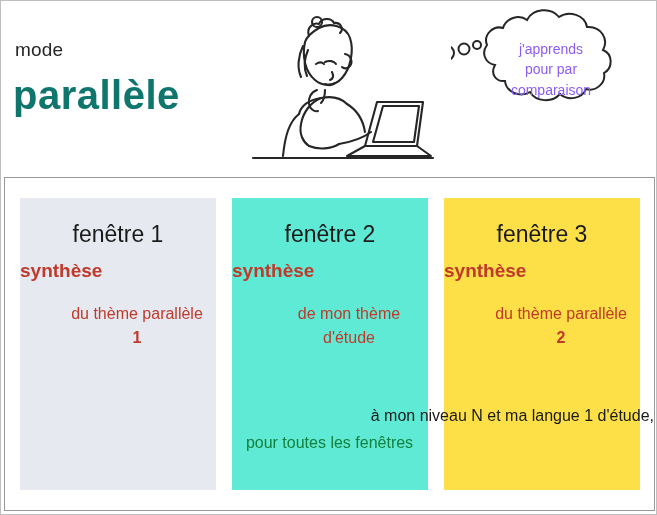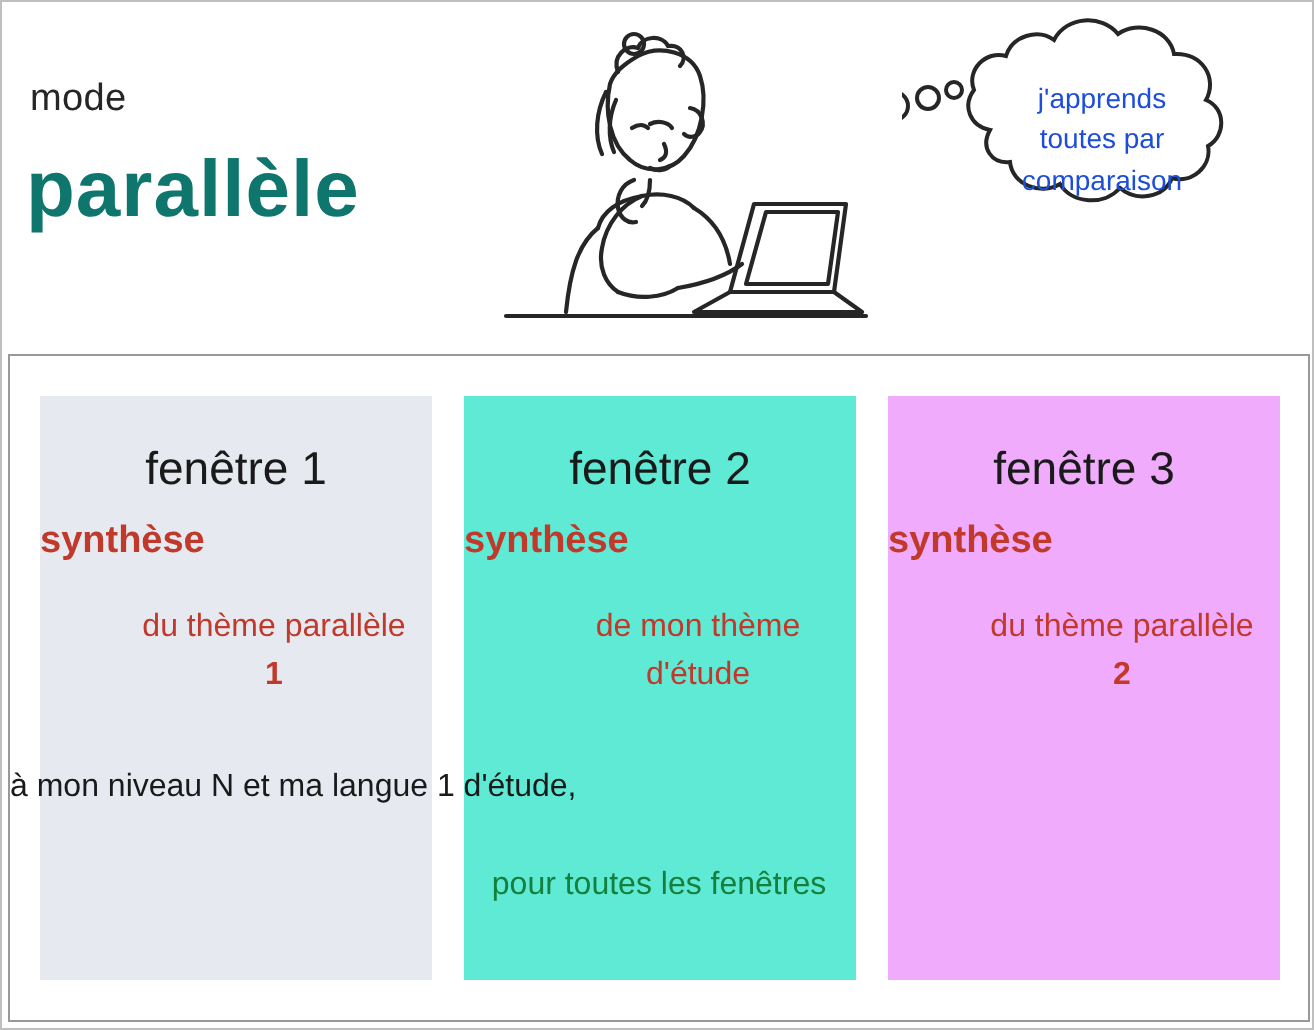--- a/index.html
+++ b/index.html
@@ -57,21 +57,21 @@
     height: 120px;
   }
   .bubble svg { display: block; }
   .bubble-text {
     position: absolute;
     left: 0;
     top: 30px;
     width: 200px;
     text-align: center;
     font-size: 14px;
-    color: #1d4ed8;
+    color: #8b5cf6;
     line-height: 1.45;
   }
 
   
   .person {
     position: absolute;
     left: 212px;
     top: 5px;
     width: 240px;
     height: 168px;
@@ -97,21 +97,21 @@
   }
   .col {
     position: absolute;
     top: 20px;
     width: 196px;
     height: 292px;
     box-sizing: border-box;
   }
   .col1 { left: 15px;  background: #e6eaf0; }
   .col2 { left: 227px; background: #5eead4; }
-  .col3 { left: 439px; background: #f0abfc; padding-left: 36px; }
+  .col3 { left: 439px; background: #fde047; padding-left: 36px; }
 
   .col-head {
     position: absolute;
     top: 23px;
     left: 0;
     width: 196px;
     text-align: center;
     font-size: 23px;
     color: #1a1a1a;
   }
@@ -133,23 +133,23 @@
     text-align: center;
     font-size: 16px;
     color: #c0392b;
     line-height: 1.5;
   }
   .col-desc .em { font-weight: bold; display: block; }
 
   .footer-line1 {
     position: absolute;
     left: 0;
-    top: 207px;
+    top: 229px;
     width: 649px;
-    text-align: left;
+    text-align: right;
     font-size: 16px;
     color: #1a1a1a;
   }
   .footer-line2 {
     position: absolute;
     left: 0;
     top: 256px;
     width: 649px;
     text-align: center;
     font-size: 16px;
@@ -224,21 +224,21 @@
                    c-8 9 -24 8 -30 -2
                    c-10 6 -24 0 -25 -11
                    c-9 1 -15 -7 -10 -16z"></path>
           <circle cx="-4" cy="44" r="7"></circle>
           <circle cx="13" cy="40" r="5.5"></circle>
           <circle cx="26" cy="36" r="4"></circle>
         </g>
       </svg>
       <div class="bubble-text">
         <div>j'apprends</div>
-        <div>toutes par</div>
+        <div>pour par</div>
         <div>comparaison</div>
       </div>
     </div>
   </div>
 
   <div class="main-box">
     <div class="cols">
 
       <div class="col col1">
         <div class="col-head">fenêtre 1</div>

